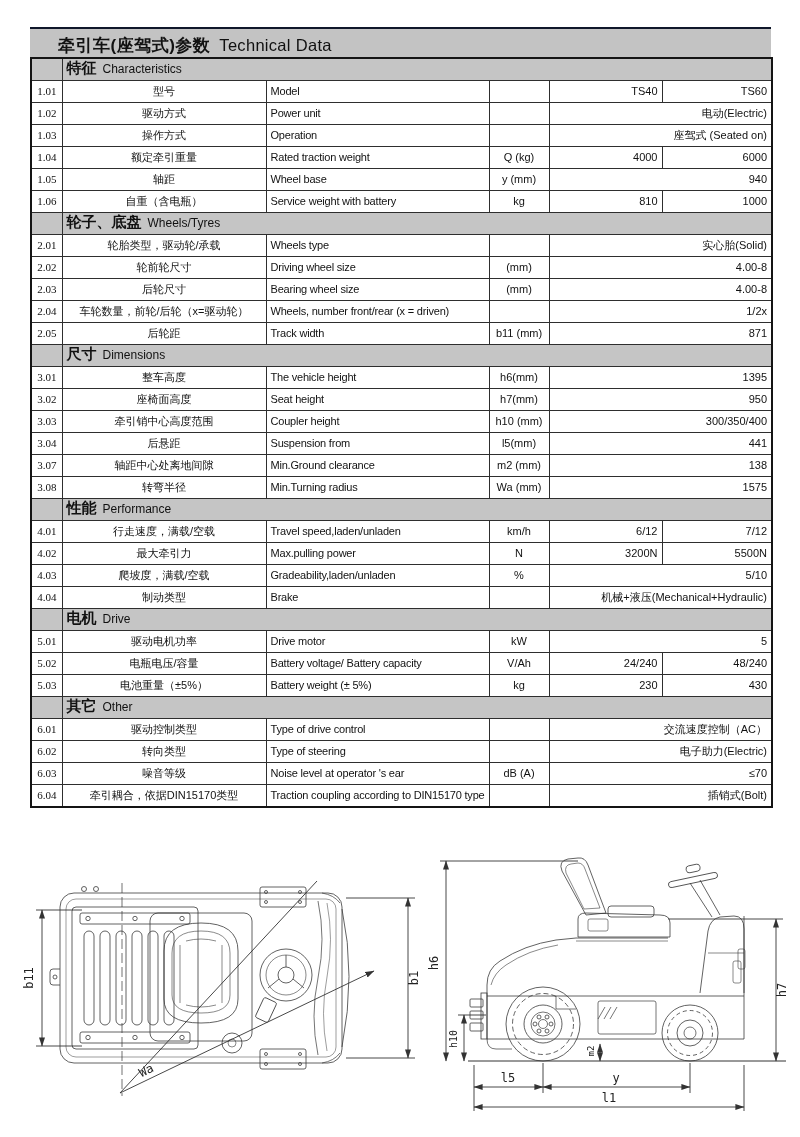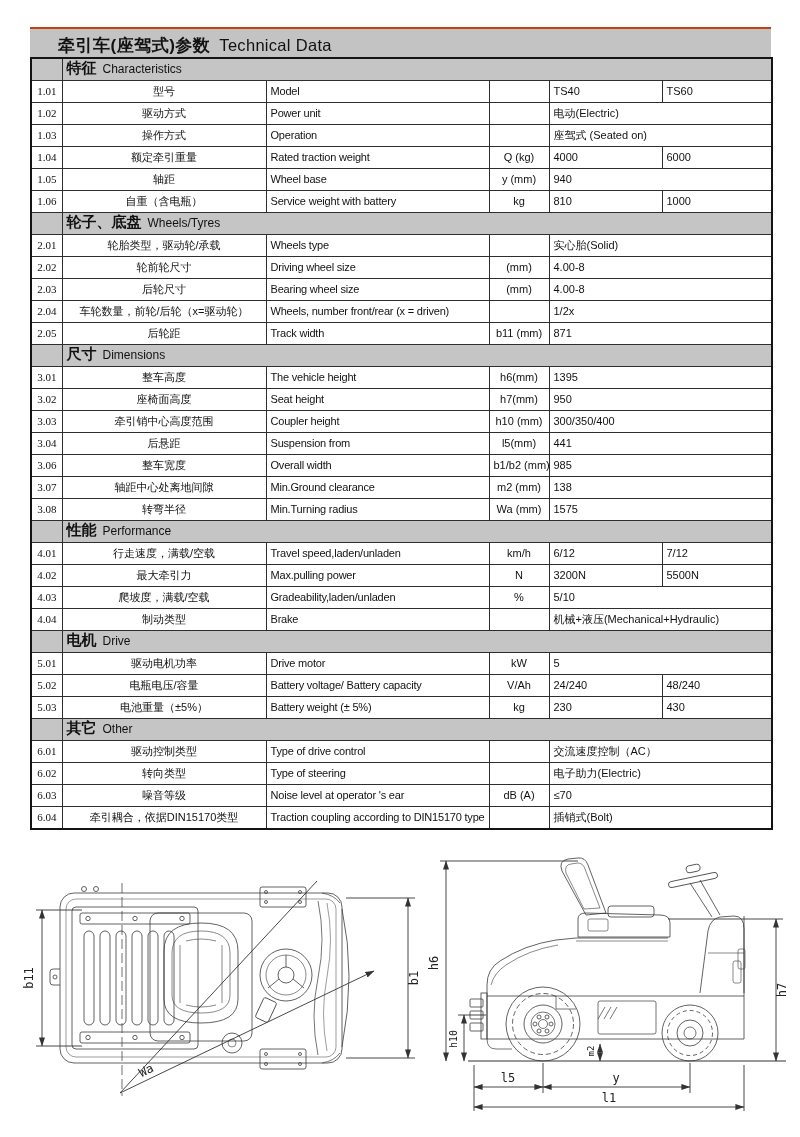--- a/index.html
+++ b/index.html
@@ -1,21 +1,21 @@
 <!DOCTYPE html>
 <html><head>
 <meta charset="utf-8">
 <style>
   html,body{margin:0;padding:0;background:#ffffff;}
   body{width:800px;height:1137px;position:relative;font-family:"Liberation Sans",sans-serif;color:#111;}
   .page{position:absolute;inset:0;background:#fff;overflow:hidden;}
 
   .title-bar{
     position:absolute;left:30px;top:27px;width:741px;height:34px;
-    background:#c3c3c3;border-top:2px solid #c2410c;box-sizing:border-box;
+    background:#c3c3c3;border-top:2px solid #0f172a;box-sizing:border-box;
     display:flex;align-items:center;padding-left:28px;gap:9px;
   }
   .title-cn{font-size:17px;font-weight:bold;letter-spacing:.5px;}
   .title-en{font-size:16.5px;font-weight:normal;letter-spacing:.3px;}
 
   table.spec{
     position:absolute;left:30px;top:57px;width:741px;
     border-collapse:collapse;table-layout:fixed;
     border:2px solid #141414;
   }
@@ -26,21 +26,21 @@
   }
   tr.section-row td{background:#c5c5c5;}
   td.sec-num{width:31px;}
   td.sec-label{padding-left:6px;}
   .sec-cn{font-weight:bold;font-size:15px;font-family:Liberation Mono, monospace;}
   .sec-en{font-size:12px;margin-left:6px;}
   td.num{text-align:center;font-size:10.5px;padding:0 1px;font-family:Liberation Serif, serif;}
   td.cn{padding-left:6px;font-size:10.5px;text-align:center;}
   td.en{padding-left:6px;font-size:10.5px;letter-spacing:-0.2px;}
   td.unit{text-align:center;font-size:10.5px;}
-  td.val{text-align:left;font-size:11px;}
+  td.val{text-align:right;font-size:11px;}
 
   .drawings{position:absolute;left:22px;top:853px;width:775px;height:280px;display:flex;gap:8px;}
   svg text.dim{font-family:"DejaVu Sans Mono","Liberation Mono",monospace;font-size:12px;fill:#222;}
   svg text.dim.small{font-size:10px;}
   svg text.dim.tiny{font-size:9px;}
 </style>
 </head>
 <body>
 
 <div class="page">
@@ -172,27 +172,20 @@
           <td class="en">Coupler height</td>
           <td class="unit">h10 (mm)</td>
           <td class="val" colspan="2">300/350/400</td>
         </tr>
         <tr>
           <td class="num">3.04</td>
           <td class="cn">后悬距</td>
           <td class="en">Suspension from</td>
           <td class="unit">l5(mm)</td>
           <td class="val" colspan="2">441</td>
-        </tr>
-        <tr>
-          <td class="num">3.06</td>
-          <td class="cn">整车宽度</td>
-          <td class="en">Overall width</td>
-          <td class="unit">b1/b2 (mm)</td>
-          <td class="val" colspan="2">985</td>
         </tr>
         <tr>
           <td class="num">3.07</td>
           <td class="cn">轴距中心处离地间隙</td>
           <td class="en">Min.Ground clearance</td>
           <td class="unit">m2 (mm)</td>
           <td class="val" colspan="2">138</td>
         </tr>
         <tr>
           <td class="num">3.08</td>

